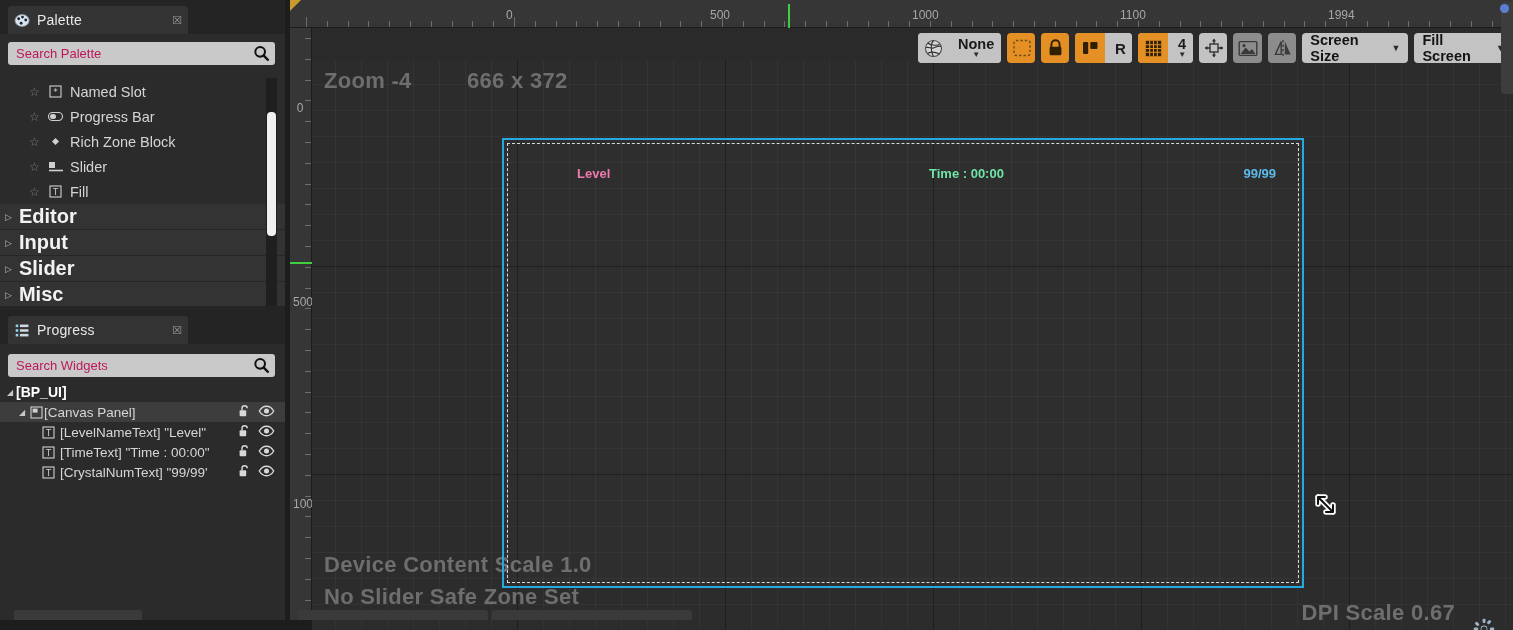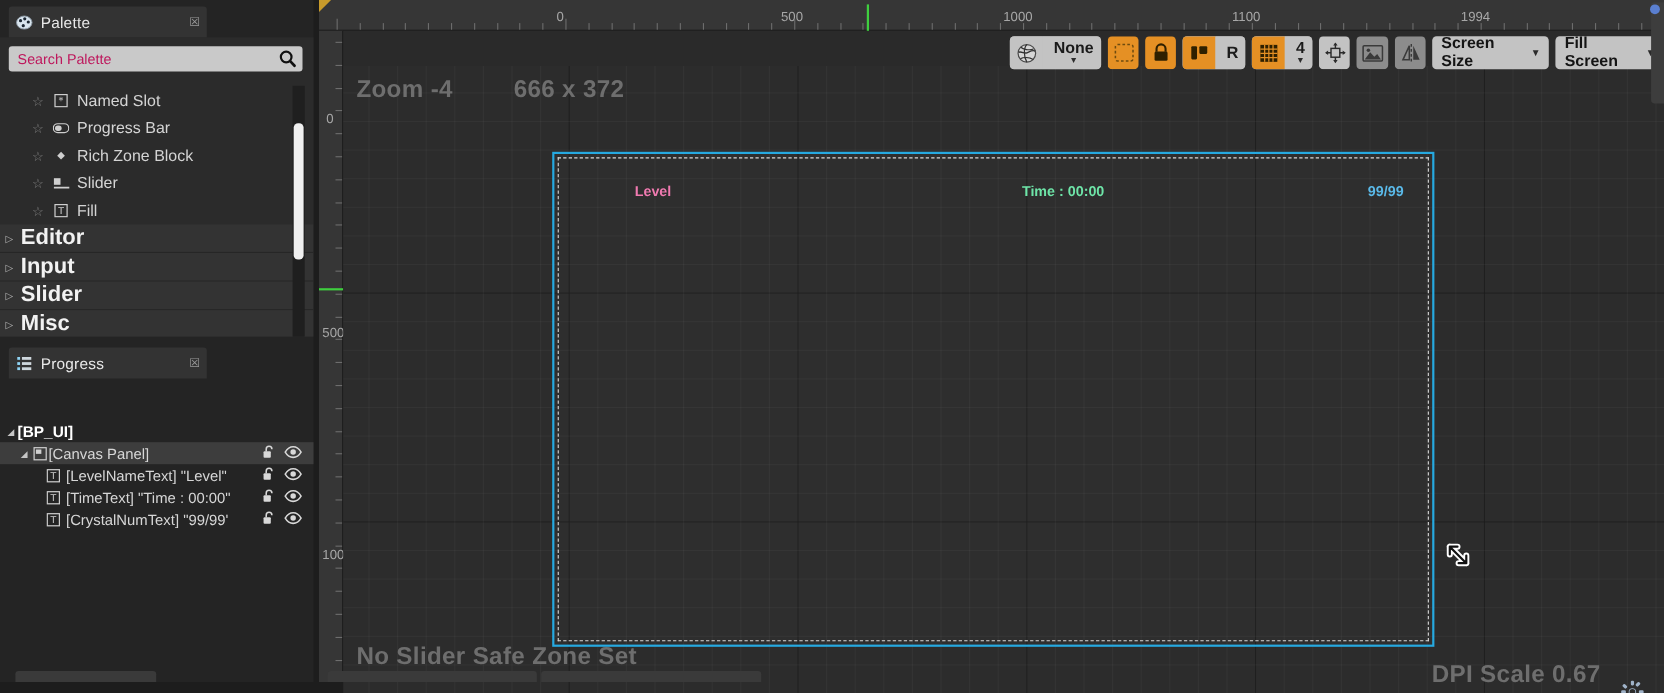--- a/index.html
+++ b/index.html
@@ -241,20 +241,29 @@
       <svg class="tab-ico" viewBox="0 0 20 20">
         <rect x="2" y="3" width="3" height="3" fill="#8fd4f5"></rect>
         <rect x="7" y="3" width="10" height="3" fill="#cfd8de"></rect>
         <rect x="2" y="8.5" width="3" height="3" fill="#8fd4f5"></rect>
         <rect x="7" y="8.5" width="10" height="3" fill="#cfd8de"></rect>
         <rect x="2" y="14" width="3" height="3" fill="#8fd4f5"></rect>
         <rect x="7" y="14" width="10" height="3" fill="#cfd8de"></rect>
       </svg>
       <span class="tab-title">Progress</span>
       <span class="tab-close">☒</span>
+    </div>
+    <div class="panel-body" style="top:344px; height:276px;">
+      <div class="searchbox" style="top:10px;">
+        <span class="ph">Search Widgets</span>
+        <svg class="mag" viewBox="0 0 20 20">
+          <circle cx="8.6" cy="8.2" r="5.1" fill="none" stroke="#111" stroke-width="2.1"></circle>
+          <line x1="12.4" y1="12.2" x2="16.6" y2="16.6" stroke="#111" stroke-width="2.6" stroke-linecap="round"></line>
+        </svg>
+      </div>
     </div>
 
     <div class="tree" style="top:382px;">
 
       <div class="tnode root" style="padding-left:4px;">
         <span class="twist">◢</span>
         <span class="tlabel">[BP_UI]</span>
       </div>
 
       <div class="tnode sel" style="padding-left:16px; position:relative;">
@@ -451,20 +460,21 @@
           <div class="rtick" style="top: 571.6px; right: 0px; height: 1px; width: 6px;"></div>
         </div>
     </div>
 
     <div class="canvas-area">
       <div class="grid-overlay"></div>
 
       <div class="hud-text" style="left:12px; top:8px;">Zoom -4</div>
       <div class="hud-text" style="left:155px; top:8px;">666 x 372</div>
 
+      <div class="hud-text" style="left:12px; top:492px;">Device Content Scale 1.0</div>
       <div class="hud-text" style="left:12px; top:524px;">No Slider Safe Zone Set</div>
 
       <div class="hud-text" style="right:58px; top:540px;">DPI Scale 0.67</div>
       <div class="gearwrap" style="right:18px; top:558px;">
         <svg width="22" height="22" viewBox="0 0 22 22">
           <g fill="#9fb2c8">
             <circle cx="11" cy="11" r="3.4"></circle>
             <rect x="9.6" y="0.8" width="2.9" height="4.3" rx="1"></rect>
             <rect x="9.6" y="16.9" width="2.9" height="4.3" rx="1"></rect>
             <rect x="0.8" y="9.6" width="4.3" height="2.9" rx="1"></rect>

